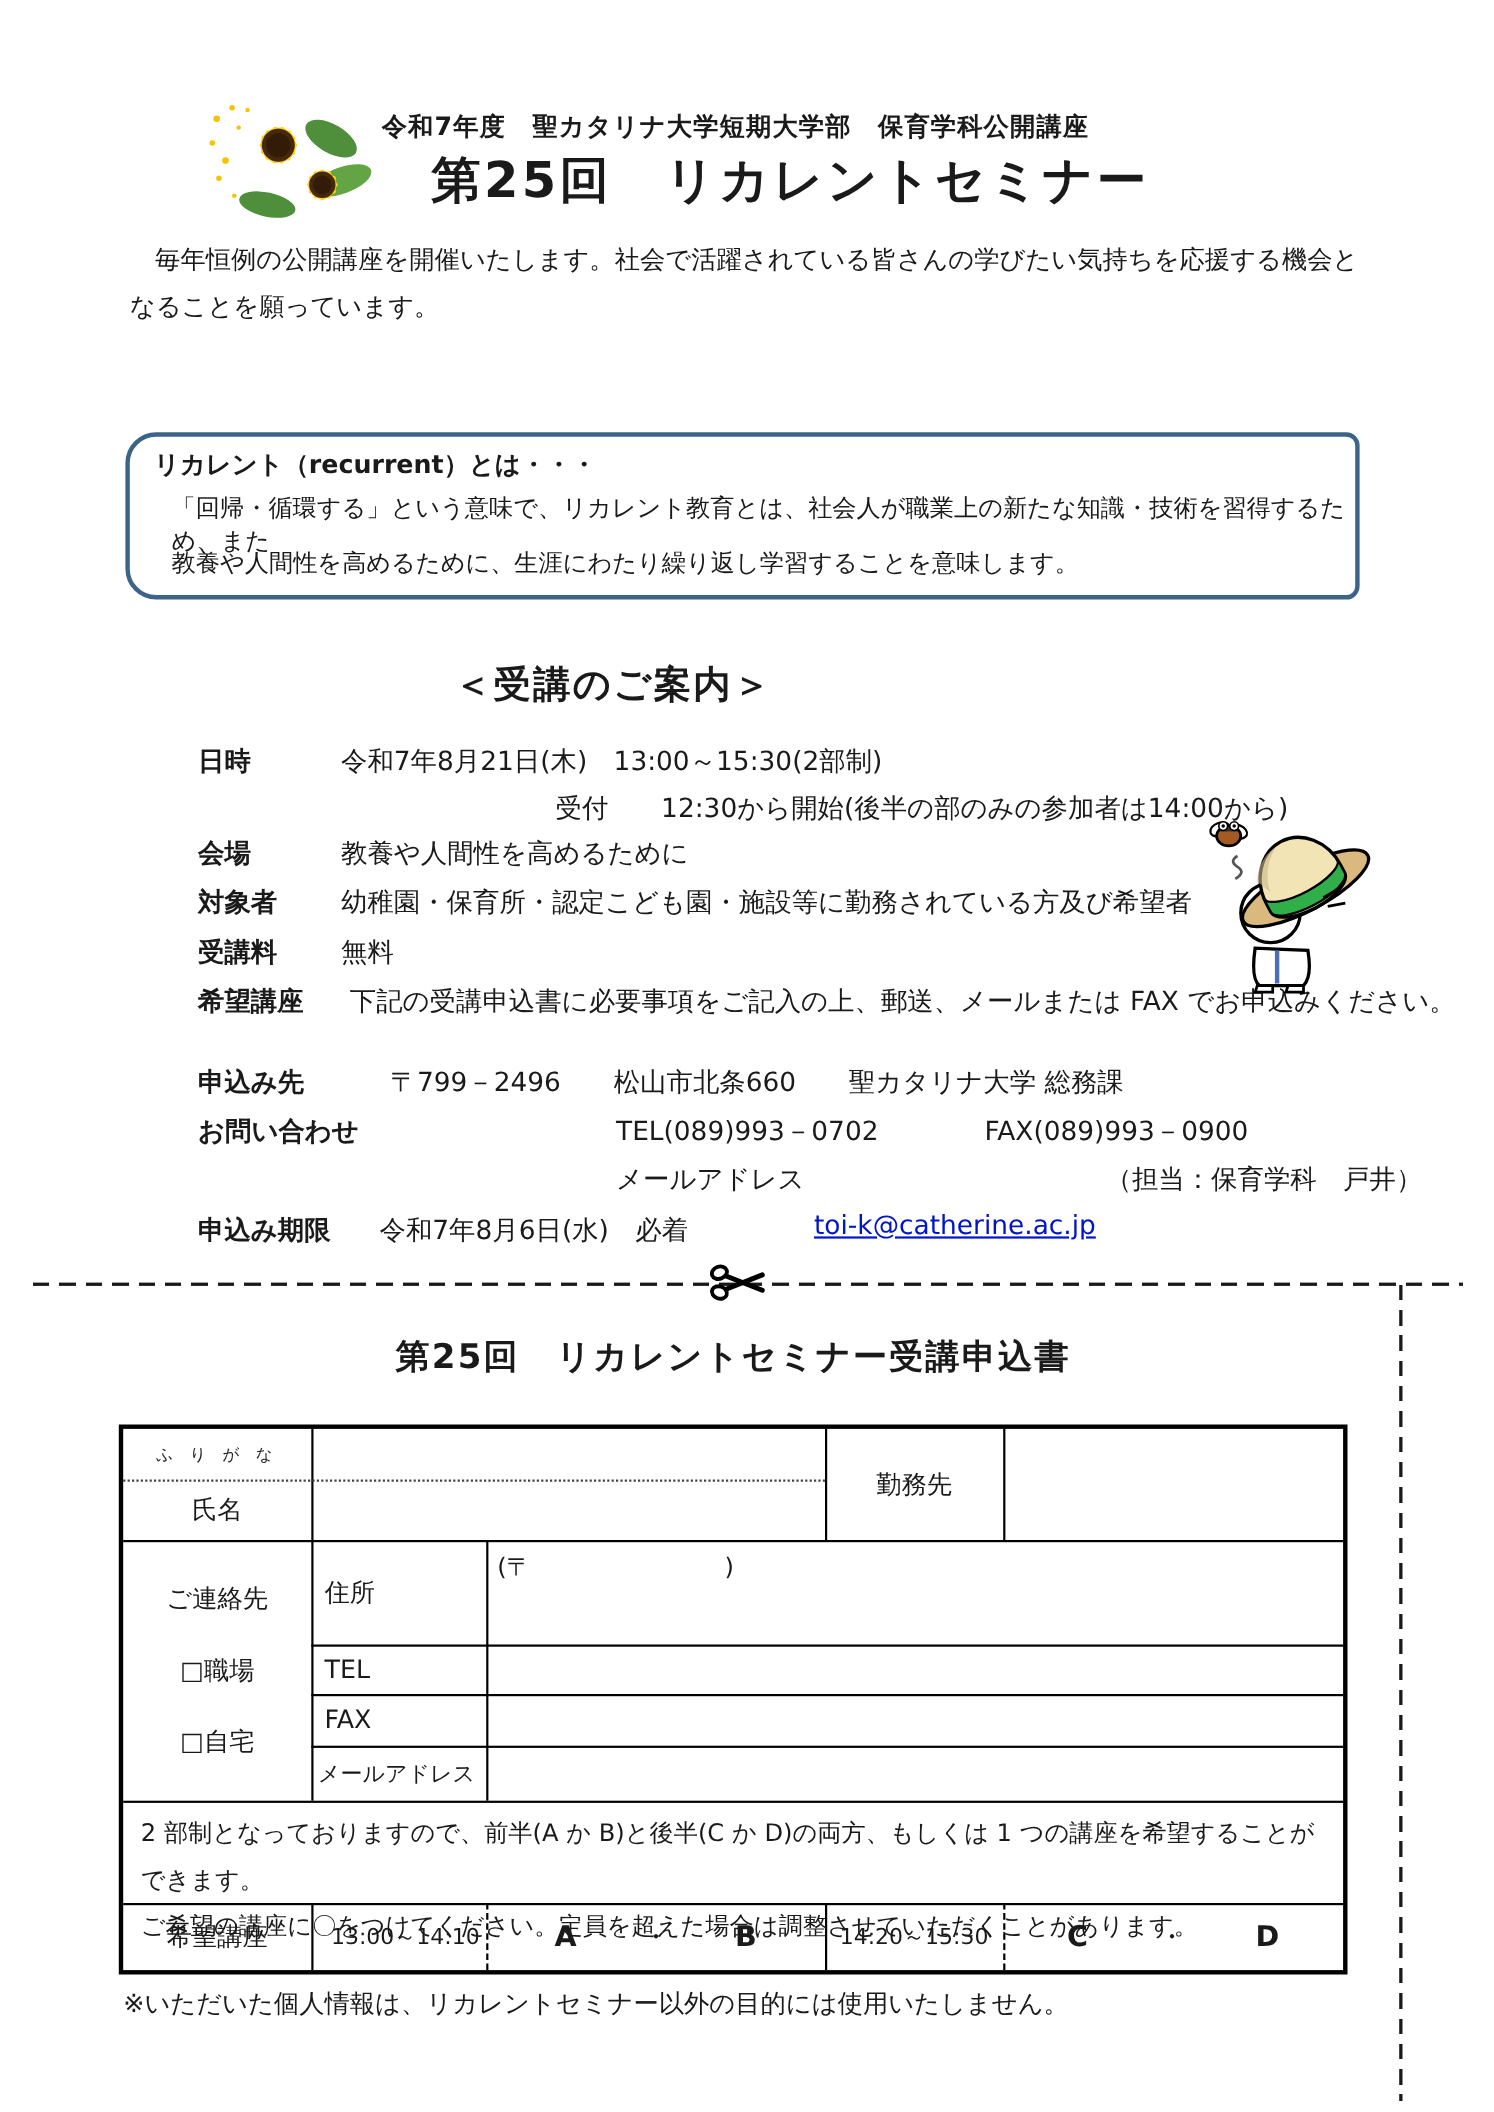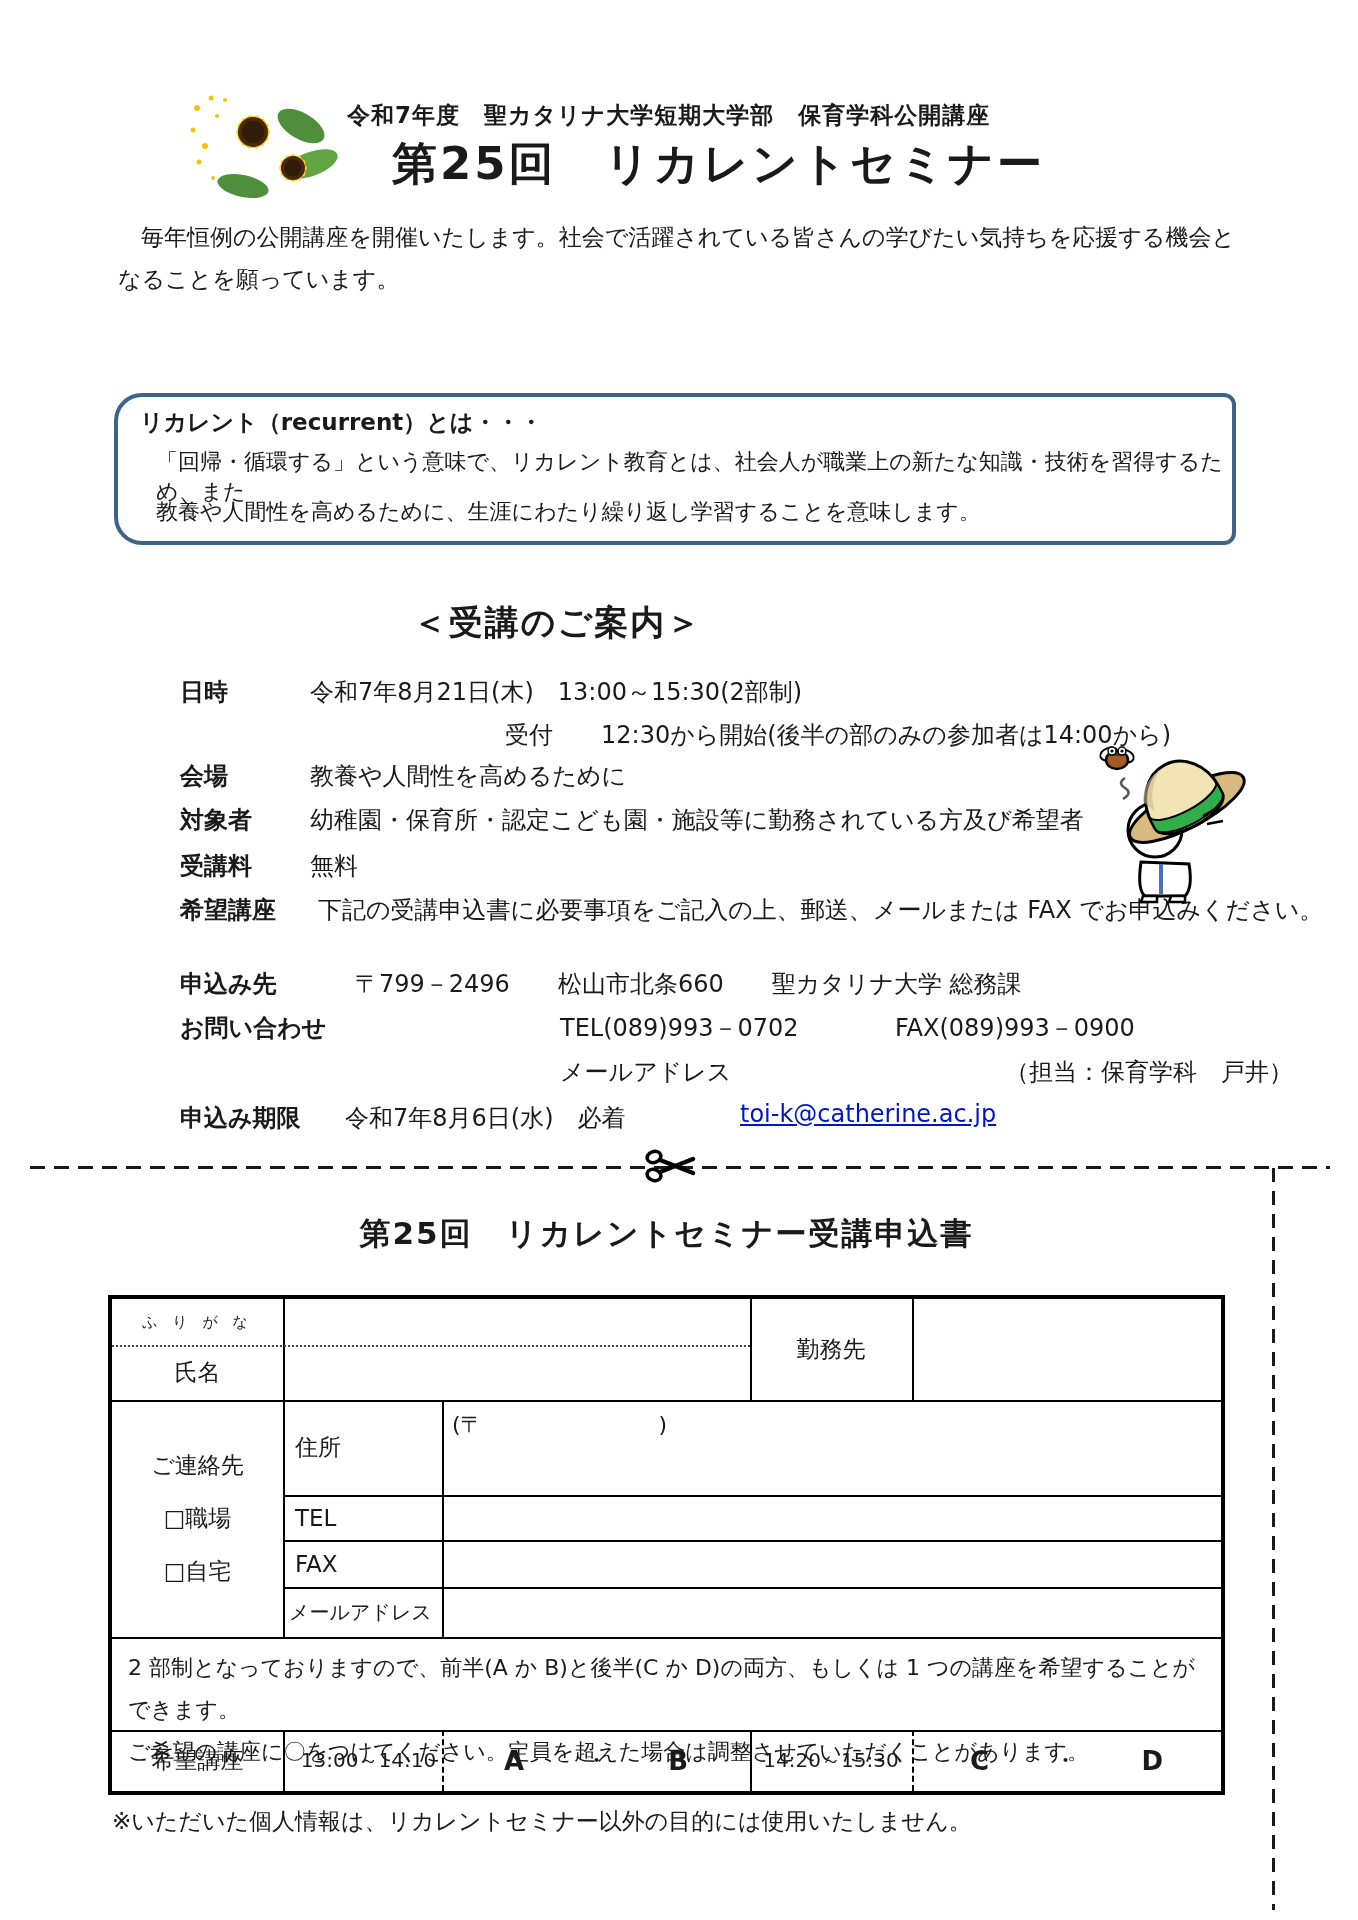--- a/index.html
+++ b/index.html
@@ -227,21 +227,21 @@
   <div class="hl" style="left:171px;top:288px;width:938px"></div>
   <div class="hl" style="left:0;top:338px;width:1109px"></div>
   <div class="hl" style="left:0;top:431px;width:1109px"></div>
 
   <div class="cell c furigana" style="left:0;top:0;width:171px;height:46px">ふ り が な</div>
   <div class="cell c" style="left:0;top:46px;width:171px;height:55px">氏名</div>
   <div class="cell" style="left:171px;top:0;width:467px;height:101px"></div>
   <div class="cell c" style="left:638px;top:0;width:162px;height:101px">勤務先</div>
   <div class="cell" style="left:800px;top:0;width:309px;height:101px"></div>
 
-  <div class="cell" style="left:0;top:101px;width:171px;height:237px;display:flex;flex-direction:column;align-items:center;justify-content:center;gap:22px">
+  <div class="cell" style="left:0;top:101px;width:171px;height:237px;display:flex;flex-direction:column;align-items:center;justify-content:center;gap:34px">
     <span>ご連絡先</span>
     <span>□職場</span>
     <span>□自宅</span>
   </div>
   <div class="cell cl" style="left:171px;top:101px;width:179px;height:95px;padding-left:12px">住所</div>
   <div class="cell" style="left:330px;top:101px;width:779px;height:95px;padding:10px 0 0 10px;font-size:22px">(〒　　　　　　　　)</div>
   <div class="cell cl" style="left:171px;top:196px;width:159px;height:45px;padding-left:12px">TEL</div>
   <div class="cell" style="left:330px;top:196px;width:779px;height:45px"></div>
   <div class="cell cl" style="left:171px;top:241px;width:159px;height:47px;padding-left:12px">FAX</div>
   <div class="cell" style="left:330px;top:241px;width:779px;height:47px"></div>

